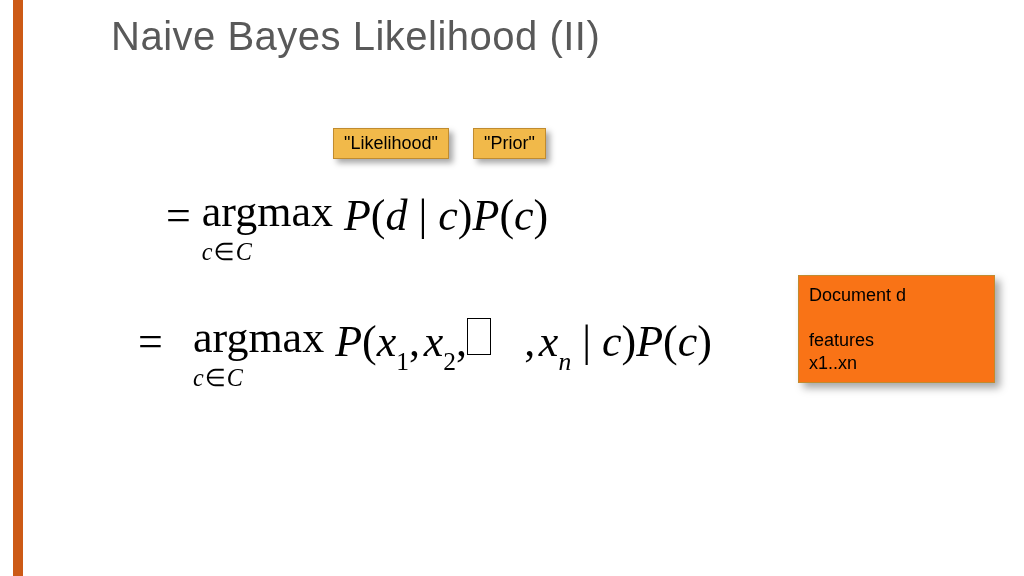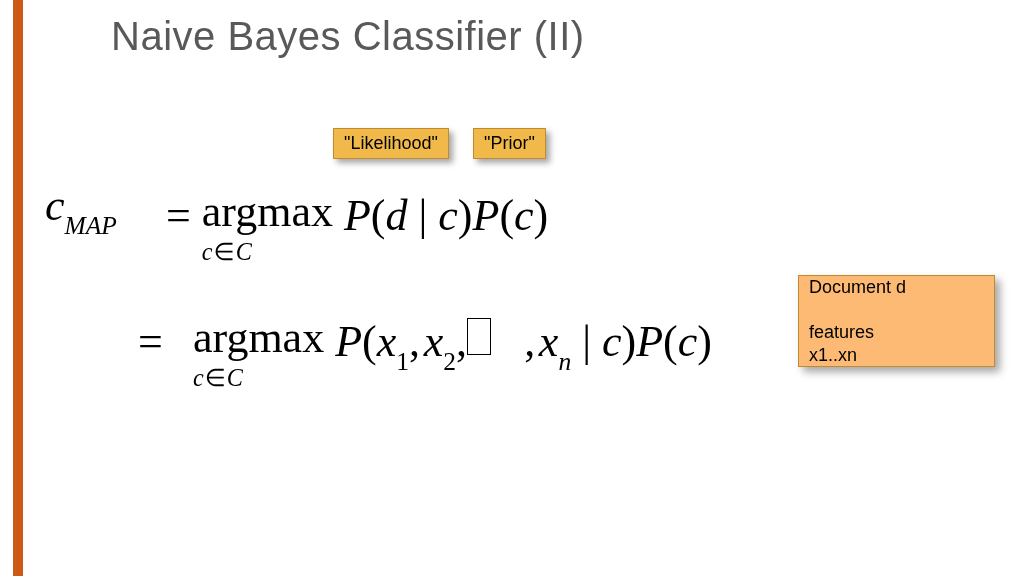--- a/index.html
+++ b/index.html
@@ -45,23 +45,23 @@
     color: #000;
     box-shadow: 4px 4px 6px rgba(0,0,0,0.35);
   }
   .tag.likelihood { top: 128px; left: 310px; }
   .tag.prior      { top: 128px; left: 450px; }
   .note {
     position: absolute;
     top: 275px;
     left: 775px;
     width: 175px;
-    background: #fdba74;
+    background: #f97316;
     border: 1px solid #c08b2f;
-    padding: 0 10px;
+    padding: 8px 10px;
     font-family: Verdana, Arial, sans-serif;
     font-size: 18px;
     line-height: 1.25;
     color: #000;
     box-shadow: 5px 5px 8px rgba(0,0,0,0.35);
   }
   .eq {
     position: absolute;
     font-family: "Times New Roman", Times, serif;
     color: #000;
@@ -108,28 +108,25 @@
     border: 1px solid #000;
   }
 </style>
 </head>
 <body>
 
 <div class="accent-bar"></div>
 
 <div class="slide">
 
-  <div class="title">Naive Bayes Classifier (II)</div>
+  <div class="title">Naive Bayes Likelihood (II)</div>
 
   <div class="tag likelihood">"Likelihood"</div>
   <div class="tag prior">"Prior"</div>
 
-  <div class="eq eq1">
-    <span class="it">c</span><span class="sub">MAP</span>
-  </div>
   <div class="eq eq1b">
     <span class="op">=</span>
     <span class="argmax-block">
       <span class="argmax-top">argmax</span>
       <span class="argmax-sub">
         <span>c</span><span class="rel">∈</span><span>C</span>
       </span>
     </span>
     <span class="it">P</span><span class="op">(</span><span class="it">d</span>&nbsp;<span class="op">|</span>&nbsp;<span class="it">c</span><span class="op">)</span><span class="it">P</span><span class="op">(</span><span class="it">c</span><span class="op">)</span>
   </div>

